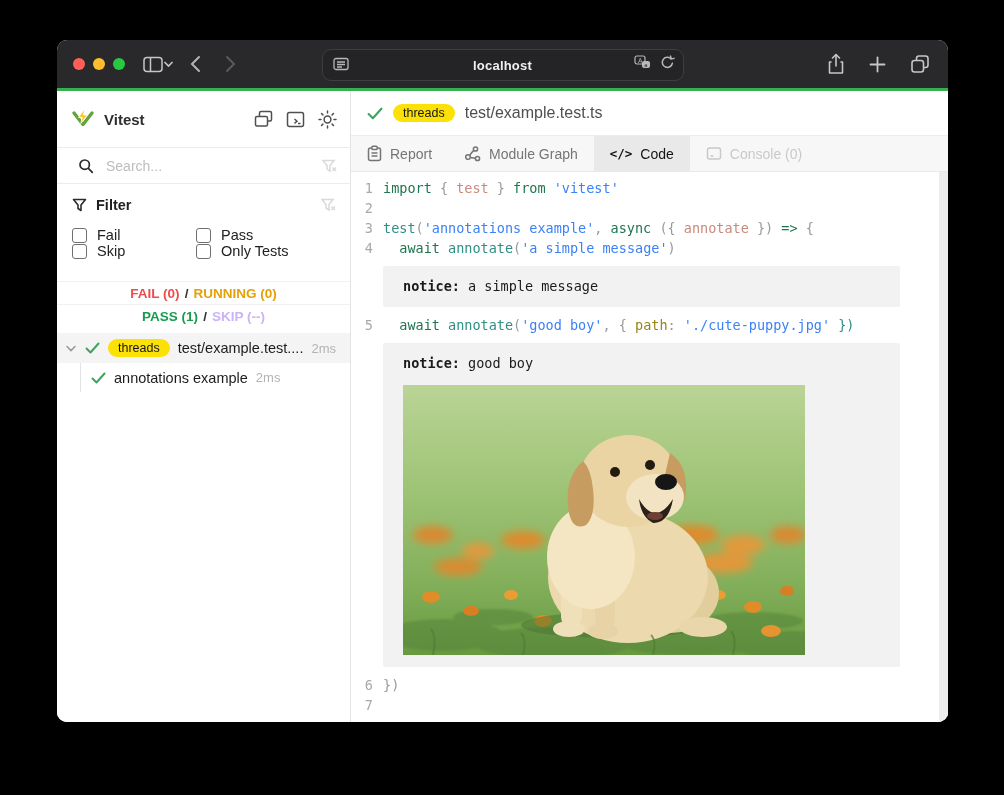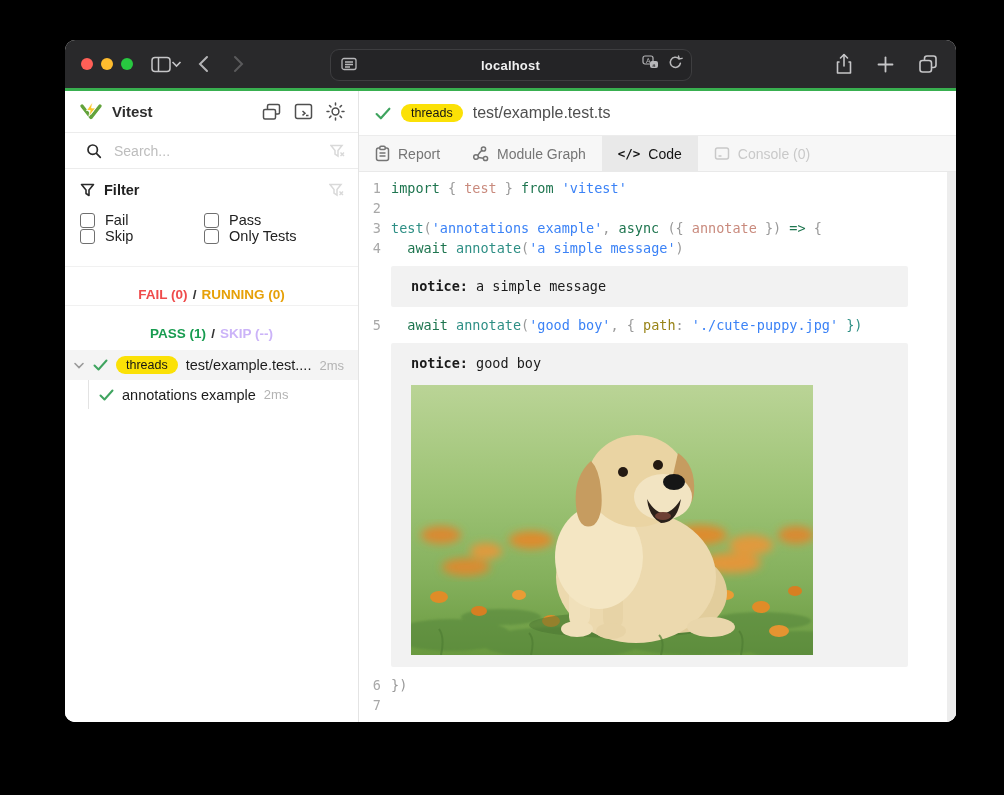--- a/index.html
+++ b/index.html
@@ -1,19 +1,19 @@
 <!DOCTYPE html>
 <html><head>
 <meta charset="utf-8">
 <style>
   html,body{margin:0;padding:0;}
   body{width:1004px;height:795px;background:#000;overflow:hidden;
        font-family:"Liberation Sans",sans-serif;-webkit-font-smoothing:antialiased;}
   .window{position:absolute;left:57px;top:40px;width:891px;height:682px;border-radius:10px;
-          overflow:hidden;background:#fff;box-shadow:0 24px 60px rgba(0,0,0,.65);margin-left:8px;}
+          overflow:hidden;background:#fff;box-shadow:0 24px 60px rgba(0,0,0,.65);}
 
   
   .titlebar{position:relative;height:48px;background:#29292b;display:flex;align-items:center;padding:0 16px;}
   .lights{display:flex;gap:8px;margin-right:18px;}
   .light{width:12px;height:12px;border-radius:50%;}
   .l-close{background:#ff5f57;} .l-min{background:#febc2e;} .l-zoom{background:#28c840;}
   .tb-btn{display:flex;align-items:center;justify-content:center;color:#c6c6c8;}
   .tb-gap{width:16px;} .tb-gap-sm{width:8px;}
   .fwd{color:#5a5a5c;}
   .urlbar{position:absolute;left:50%;top:9px;transform:translateX(-50%);width:360px;height:30px;
@@ -25,35 +25,35 @@
 
   
   .progress{height:3px;background:#38af4f;}
 
   
   .content{display:flex;height:631px;background:#fff;}
   .sidebar{width:293px;flex-shrink:0;border-right:1px solid #e4e4e4;background:#fff;}
   .main{flex:1;min-width:0;display:flex;flex-direction:column;background:#fff;}
 
   
-  .side-header{height:42px;display:flex;align-items:center;padding:0 13px 0 14px;border-bottom:1px solid #ececec;box-sizing:border-box;}
+  .side-header{height:57px;display:flex;align-items:center;padding:0 13px 0 14px;border-bottom:1px solid #ececec;box-sizing:border-box;}
   .side-title{font-size:15px;font-weight:600;color:#2e2e2e;margin-left:9px;flex:1;}
   .side-icons{display:flex;gap:13px;align-items:center;color:#4f4f4f;}
   .search-row{height:36px;display:flex;align-items:center;gap:10px;padding:0 13px 0 21px;border-bottom:1px solid #ececec;box-sizing:border-box;}
   .search-input{border:none;outline:none;flex:1;font-size:14px;color:#333;font-family:"Liberation Sans",sans-serif;background:transparent;}
   .search-input::placeholder{color:#bdbdbd;}
   .faded{color:#d9d9d9;}
   .filter{padding:13px 14px 10px 15px;}
   .filter-head{display:flex;align-items:center;gap:9px;margin-bottom:14px;color:#2a2a2a;}
   .filter-title{font-weight:700;font-size:14.5px;color:#1f1f1f;flex:1;}
   .filter-grid{display:grid;grid-template-columns:47% 53%;row-gap:0;}
   .chk{display:flex;align-items:center;gap:10px;font-size:14.5px;color:#222;cursor:default;}
   .box{width:15px;height:15px;border:1.6px solid #6f6f6f;border-radius:3px;box-sizing:border-box;background:#fff;}
   .stats{margin-top:12px;}
-  .stat-line{border-top:1px solid #f1f1f1;padding:20px 0 3px;text-align:center;font-weight:700;font-size:13.5px;}
+  .stat-line{border-top:1px solid #f1f1f1;padding:4px 0 3px;text-align:center;font-weight:700;font-size:13.5px;}
   .c-fail{color:#ef4b4b;} .c-running{color:#e6a008;} .c-pass{color:#189c50;} .c-skip{color:#cbb3f8;}
   .sep{color:#333;margin:0 5px;}
   .tree{margin-top:6px;font-size:14.5px;color:#1c1c1c;}
   .tree-row1{height:30px;background:#f4f4f4;display:flex;align-items:center;gap:8px;padding:0 10px 0 8px;}
   .tree-label{white-space:nowrap;overflow:hidden;max-width:150px;}
   .time{color:#b3b3b3;font-size:13px;}
   .tree-row2{height:29px;display:flex;align-items:center;gap:8px;padding-left:34px;position:relative;}
   .tree-row2::before{content:"";position:absolute;left:23px;top:0;bottom:0;width:1px;background:#e3e3e3;}
   .badge{background:#fbe106;color:#151515;border-radius:999px;padding:2.5px 10px;font-size:12.5px;line-height:1;white-space:nowrap;}
 

